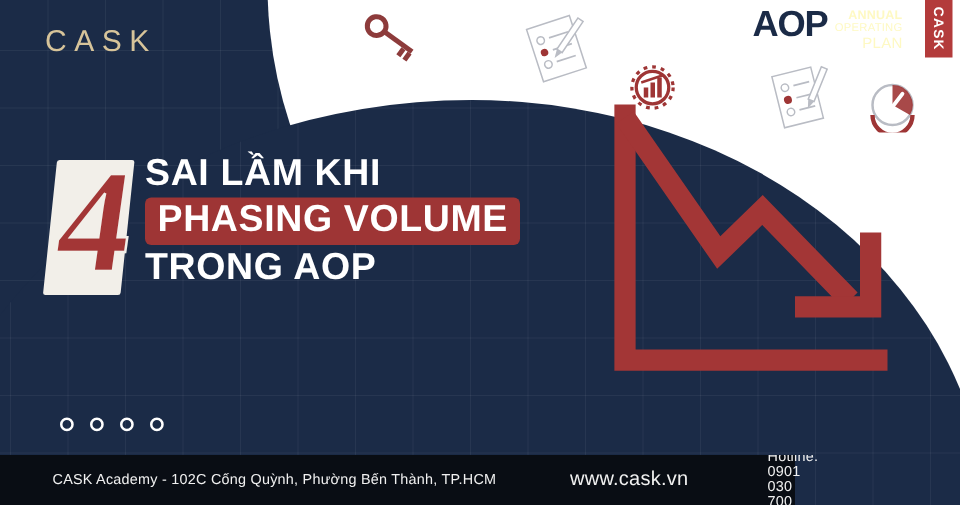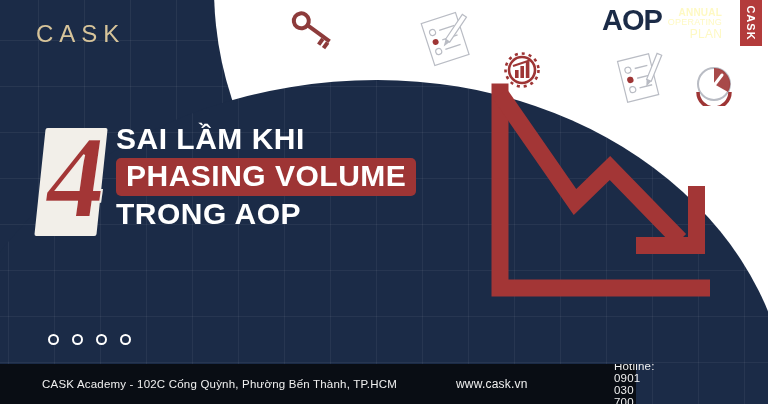--- a/index.html
+++ b/index.html
@@ -150,21 +150,21 @@
   .footer{
     position:absolute;left:0;bottom:0;width:636px;height:40px;z-index:30;
     background:#090d14;
     display:flex;align-items:center;
     clip-path:polygon(0 0, 716px 0, 744px 28px, 768px 28px, 768px 100%, 0 100%);
   }
   .f-addr{
     position:absolute;left:42px;color:#f0f0f0;font-size:11.5px;letter-spacing:.2px;
   }
   .f-web{
-    position:absolute;left:456px;color:#f0f0f0;font-size:12px;letter-spacing:.2px;
+    position:absolute;left:456px;color:#f0f0f0;font-size:16px;letter-spacing:.2px;
   }
   .f-hot{
     position:absolute;left:614px;color:#f0f0f0;font-size:11.5px;letter-spacing:.2px;
   }
 </style>
 </head>
 <body>
 
 <div class="poster">
 

